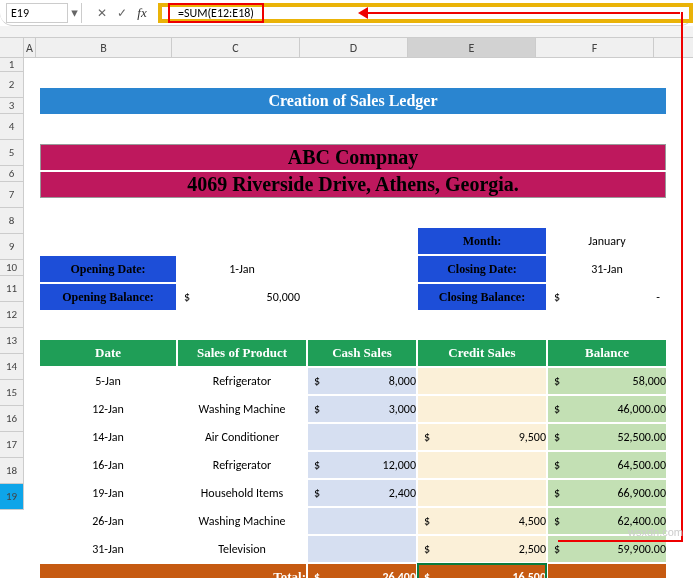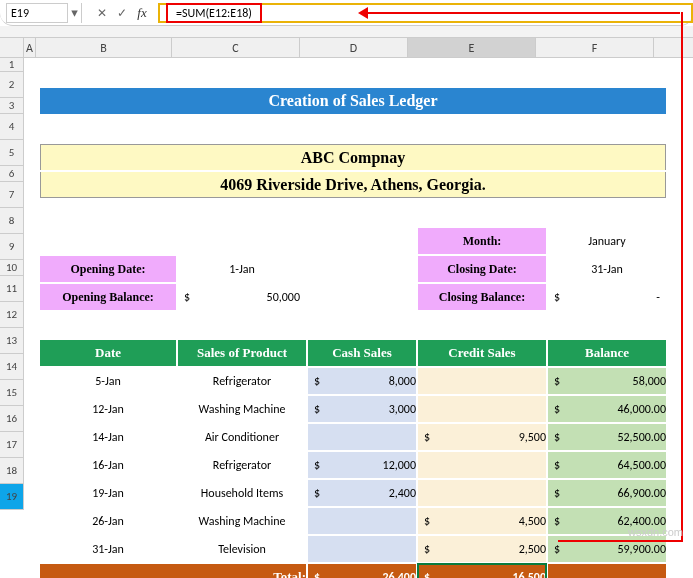--- a/index.html
+++ b/index.html
@@ -4,21 +4,21 @@
   <style>
     * { box-sizing: border-box; margin: 0; padding: 0; }
     body { font-family: Calibri, Arial, sans-serif; font-size: 13px; background: #fff; width: 693px; height: 578px; position: relative; overflow: hidden; }
     
     
     .formula-row { display: flex; align-items: center; height: 26px; border-bottom: 1px solid #ccc; background: #fff; padding-left: 6px; border-radius: 13px; }
     .name-box { width: 62px; height: 20px; border: 1px solid #ccc; display: flex; align-items: center; padding: 0 4px; font-size: 12px; }
     .name-box-dd { width: 14px; text-align: center; color: #666; border-right: 1px solid #ccc; height: 20px; display: flex; align-items: center; justify-content: center; margin-right: 10px; }
     .fx-btn { width: 20px; height: 20px; display: flex; align-items: center; justify-content: center; font-size: 12px; color: #666; }
     .fx-btn.fx { font-style: italic; font-family: 'Times New Roman', serif; color: #333; font-size: 13px; }
-    .formula-input { flex: 1; height: 20px; border: 2px solid #eab308; padding: 0 6px; font-size: 12px; display: flex; align-items: center; margin-left: 6px; }
+    .formula-input { flex: 1; height: 20px; border: 4px solid #eab308; padding: 0 6px; font-size: 12px; display: flex; align-items: center; margin-left: 6px; }
     .formula-highlight-box { border: 2px solid #e00; padding: 1px 8px; display: inline-block; }
     .formula-arrow-wrap { position: relative; }
     .red-line-top { position: absolute; top: 12px; left: 360px; width: 320px; height: 2px; background: #e00; }
     .red-line-right { position: absolute; top: 12px; right: 10px; width: 2px; height: 529px; background: #e00; z-index: 5;}
     .red-line-bottom { position: absolute; top: 540px; right: 10px; width: 125px; height: 2px; background: #e00; z-index: 5;}
     .arrow-head { position: absolute; top: 7px; left: 358px; width: 0; height: 0; border-top: 6px solid transparent; border-bottom: 6px solid transparent; border-right: 10px solid #e00; }
     
     .expand-bar { height: 12px; background: #f3f3f3; border-bottom: 1px solid #ccc; }
     
     
@@ -45,27 +45,27 @@
     .cB { width: 136px; }
     .cC { width: 128px; }
     .cD { width: 108px; }
     .cE { width: 128px; }
     .cF { width: 118px; }
     
     
     .title-bar { background: #2a85d0; color: #fff; font-weight: bold; font-size: 16px; text-align: center; font-family: 'Times New Roman', serif; margin-top: 7px;}
     
     
-    .company { background: #fef9c3; text-align: center; font-weight: bold; font-family: 'Times New Roman', serif; font-size: 16px; }
+    .company { background: #be185d; text-align: center; font-weight: bold; font-family: 'Times New Roman', serif; font-size: 20px; }
     .company.border-t { border-top: 1px solid #999; }
     .company.border-lr { border-left: 1px solid #999; border-right: 1px solid #999; }
     .company.border-b { border-bottom: 1px solid #999; }
     
     
-    .label-box { background: #f0abfc; border: 1px solid #444; font-weight: bold; text-align: center; font-family: 'Times New Roman', serif; font-size: 12px; padding: 0 4px;}
+    .label-box { background: #1d4ed8; border: 1px solid #444; font-weight: bold; text-align: center; font-family: 'Times New Roman', serif; font-size: 12px; padding: 0 4px;}
     .value-box { background: #fff; border: 1px solid #444; text-align: center; font-family: Calibri; font-size: 12px;}
     .value-box.right { text-align: right; padding-right: 6px; }
     .value-box .cur { float: left; margin-left: 6px;}
     
     
     .hdr { background: #1f9e57; color: #fff; font-weight: bold; text-align: center; border: 1px solid #888; font-family: 'Times New Roman', serif; font-size: 13px;}
     .cell-w { background: #fff; border: 1px solid #888; text-align: center; font-size: 12px;}
     .cell-blue { background: #d6dff1; border: 1px solid #888; font-size: 12px; text-align: right; padding-right: 8px;}
     .cell-cream { background: #fbf0d8; border: 1px solid #888; font-size: 12px; text-align: right; padding-right: 8px;}
     .cell-green { background: #c3e0b4; border: 1px solid #888; font-size: 12px; text-align: right; padding-right: 8px;}

